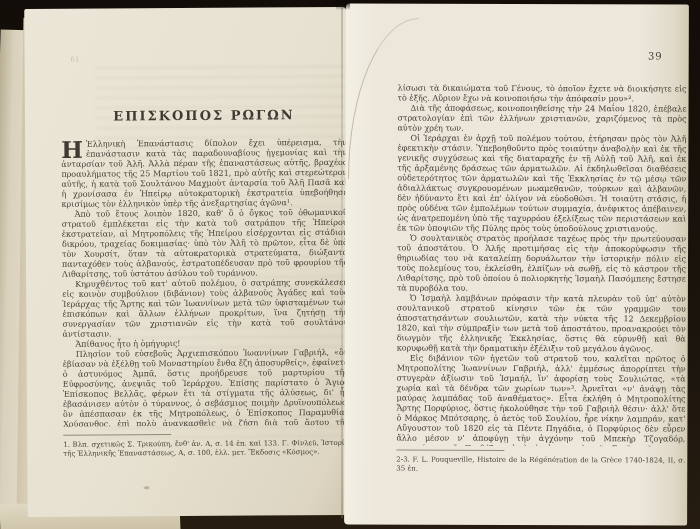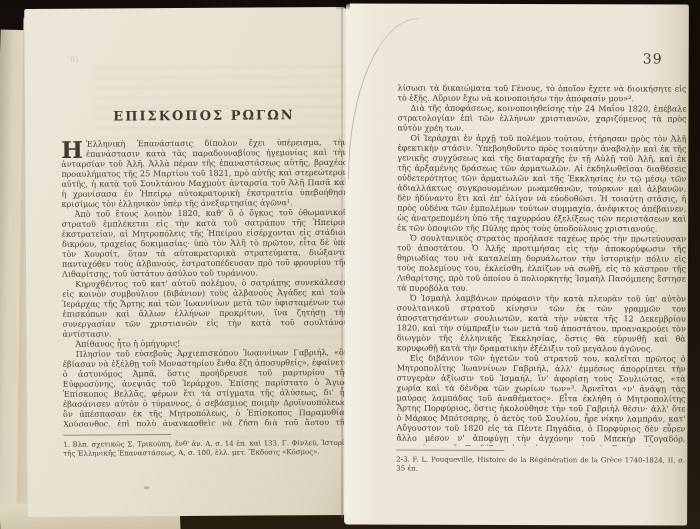--- a/index.html
+++ b/index.html
@@ -62,21 +62,21 @@
   p.body-par.noindent{text-indent:0;}
   .dropcap{
     float:left;font-size:23px;line-height:19px;
     padding:0 3px 0 0;font-weight:bold;color:#3e3931;
   }
   .footnote-block{position:absolute;font-size:7px;line-height:9px;color:#4a453b;text-align:justify;}
   .fn-left{left:36px;top:426px;width:286px;}
   .fn-right{left:52px;top:446px;width:289px;}
   .fn-rule{width:108px;height:1px;background:#6b6555;margin-bottom:5px;opacity:.7;}
   .page-number{
-    position:absolute;right:26px;top:46px;font-size:14px;color:#45403a;letter-spacing:1px;
+    position:absolute;right:26px;top:46px;font-size:10px;color:#45403a;letter-spacing:1px;
   }
   .faint-num{
     position:absolute;left:46px;top:47px;font-size:7px;color:#c6c0ae;
   }
   .smudge{position:absolute;left:116px;top:478px;width:6px;height:3px;background:#8f8874;opacity:.5;border-radius:50%;}
   
   .gutter-top{position:absolute;left:336px;top:0;width:14px;height:10px;
     background:linear-gradient(180deg,#0d0a07,rgba(13,10,7,0));}
 </style>
 </head>

